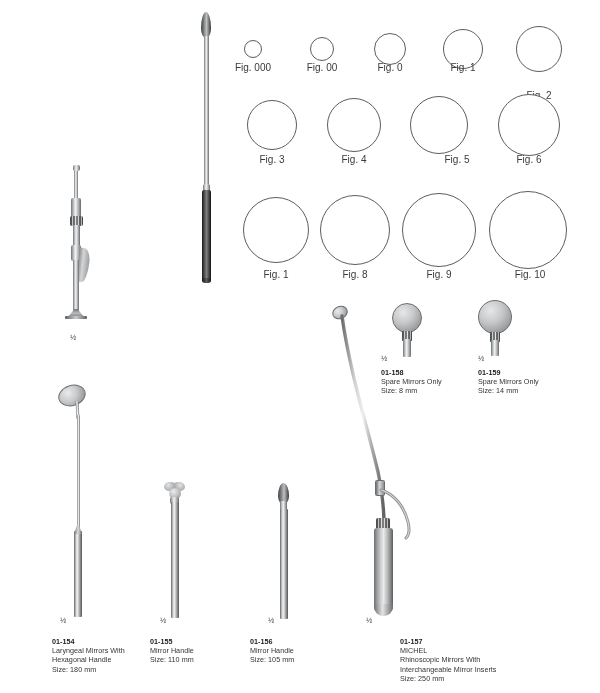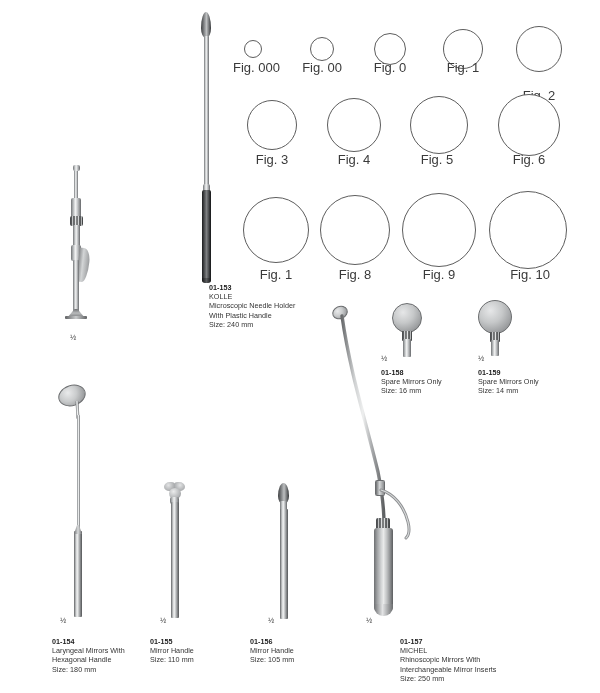--- a/index.html
+++ b/index.html
@@ -27,21 +27,21 @@
   }
   .caption .code {
     font-weight: bold;
     color: #1b1b1b;
     display: block;
   }
   .caption .ln { display: block; }
 
   .figlabel {
     position: absolute;
-    font-size: 13px;
+    font-size: 10px;
     line-height: 9px;
     color: #3a3a3a;
     text-align: center;
     white-space: nowrap;
   }
 
   .scalemark {
     position: absolute;
     font-size: 7.5px;
     line-height: 8px;
@@ -136,21 +136,21 @@
     <div class="fig-circle" style="left:516px; top:26px; width:46px; height:46px;"></div>
     <div class="figlabel" style="left:519px; top:63px; width:40px;margin-top:28px;">Fig. 2</div>
 
     <div class="fig-circle" style="left:247px; top:100px; width:50px; height:50px;"></div>
     <div class="figlabel" style="left:252px; top:155px; width:40px;">Fig. 3</div>
 
     <div class="fig-circle" style="left:327px; top:98px; width:54px; height:54px;"></div>
     <div class="figlabel" style="left:334px; top:155px; width:40px;">Fig. 4</div>
 
     <div class="fig-circle" style="left:410px; top:96px; width:58px; height:58px;"></div>
-    <div class="figlabel" style="left:417px; top:155px; width:40px;">Fig. 5</div>
+    <div class="figlabel" style="left:437px; top:155px; width:40px;">Fig. 5</div>
 
     <div class="fig-circle" style="left:498px; top:94px; width:62px; height:62px;"></div>
     <div class="figlabel" style="left:509px; top:155px; width:40px;">Fig. 6</div>
 
     <div class="fig-circle" style="left:243px; top:197px; width:66px; height:66px;"></div>
     <div class="figlabel" style="left:256px; top:270px; width:40px;">Fig. 1</div>
 
     <div class="fig-circle" style="left:320px; top:195px; width:70px; height:70px;"></div>
     <div class="figlabel" style="left:335px; top:270px; width:40px;">Fig. 8</div>
 
@@ -198,38 +198,31 @@
 
     <div class="shaft" style="left:7.5px; top:24px; width:5px; height:152px;"></div>
 
     <div class="shaft" style="left:6.5px; top:172px; width:7px; height:8px; border-radius:2px;"></div>
 
     <div class="shaft-dark" style="left:5.5px; top:178px; width:9px; height:92px;"></div>
     <div style="position:absolute; left:5.5px; top:266px; width:9px; height:5px;
                 background: linear-gradient(to right,#141516,#5b5d5f,#141516); border-radius:0 0 3px 3px;"></div>
   </div>
 
-  <div class="caption" style="left:209px; top:283px;">
-    <span class="code">01-153</span>
-    <span class="ln">KOLLE</span>
-    <span class="ln">Microscopic Needle Holder</span>
-    <span class="ln">With Plastic Handle</span>
-    <span class="ln">Size: 240 mm</span>
-  </div>
 
   <div class="inst" style="left:390px; top:303px; width:34px; height:58px;">
     <div class="mirror-round" style="left:2px; top:0px; width:30px; height:30px;"></div>
     <div class="knurl" style="left:12px; top:28px; width:10px; height:10px; border-radius:1px;"></div>
     <div class="shaft" style="left:13px; top:36px; width:8px; height:18px;"></div>
   </div>
   <div class="scalemark" style="left:381px; top:355px;">½</div>
   <div class="caption" style="left:381px; top:368px;">
     <span class="code">01-158</span>
     <span class="ln">Spare Mirrors Only</span>
-    <span class="ln">Size: 16 mm</span>
+    <span class="ln">Size: 8 mm</span>
   </div>
 
   <div class="inst" style="left:477px; top:300px; width:38px; height:61px;">
     <div class="mirror-round" style="left:1px; top:0px; width:34px; height:34px;"></div>
     <div class="knurl" style="left:13px; top:32px; width:10px; height:10px; border-radius:1px;"></div>
     <div class="shaft" style="left:14px; top:40px; width:8px; height:16px;"></div>
   </div>
   <div class="scalemark" style="left:478px; top:355px;">½</div>
   <div class="caption" style="left:478px; top:368px;">
     <span class="code">01-159</span>

